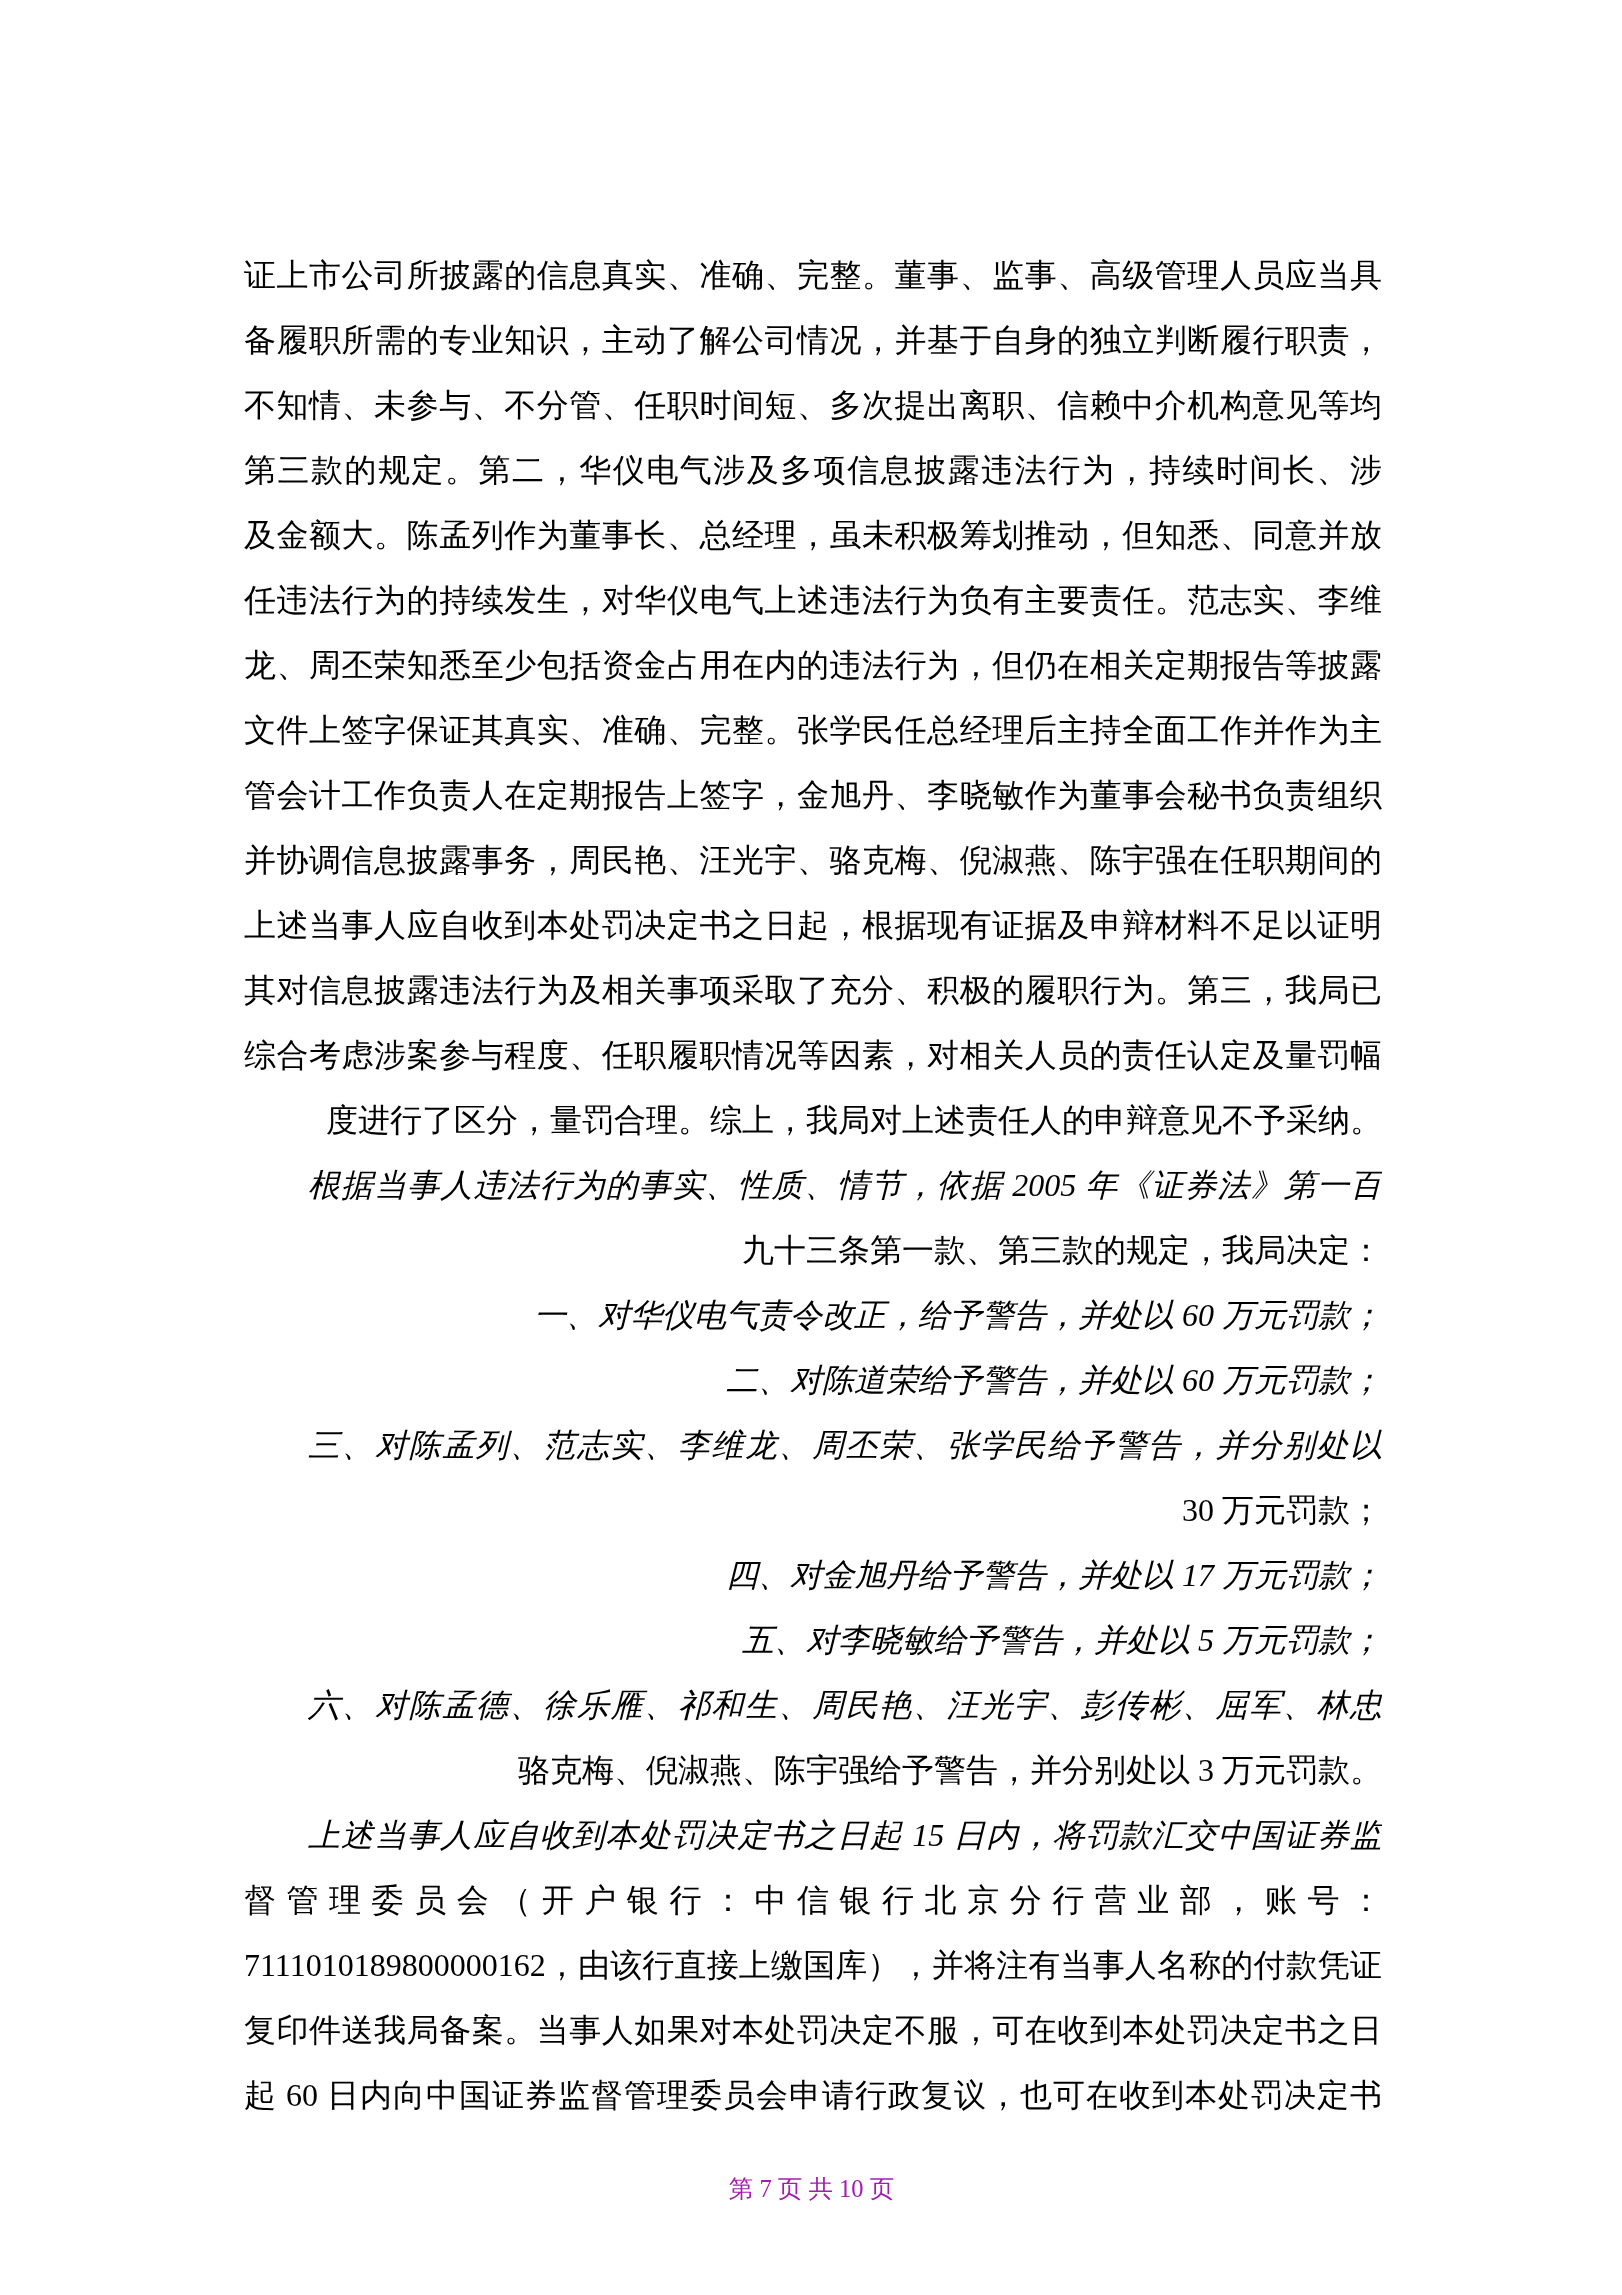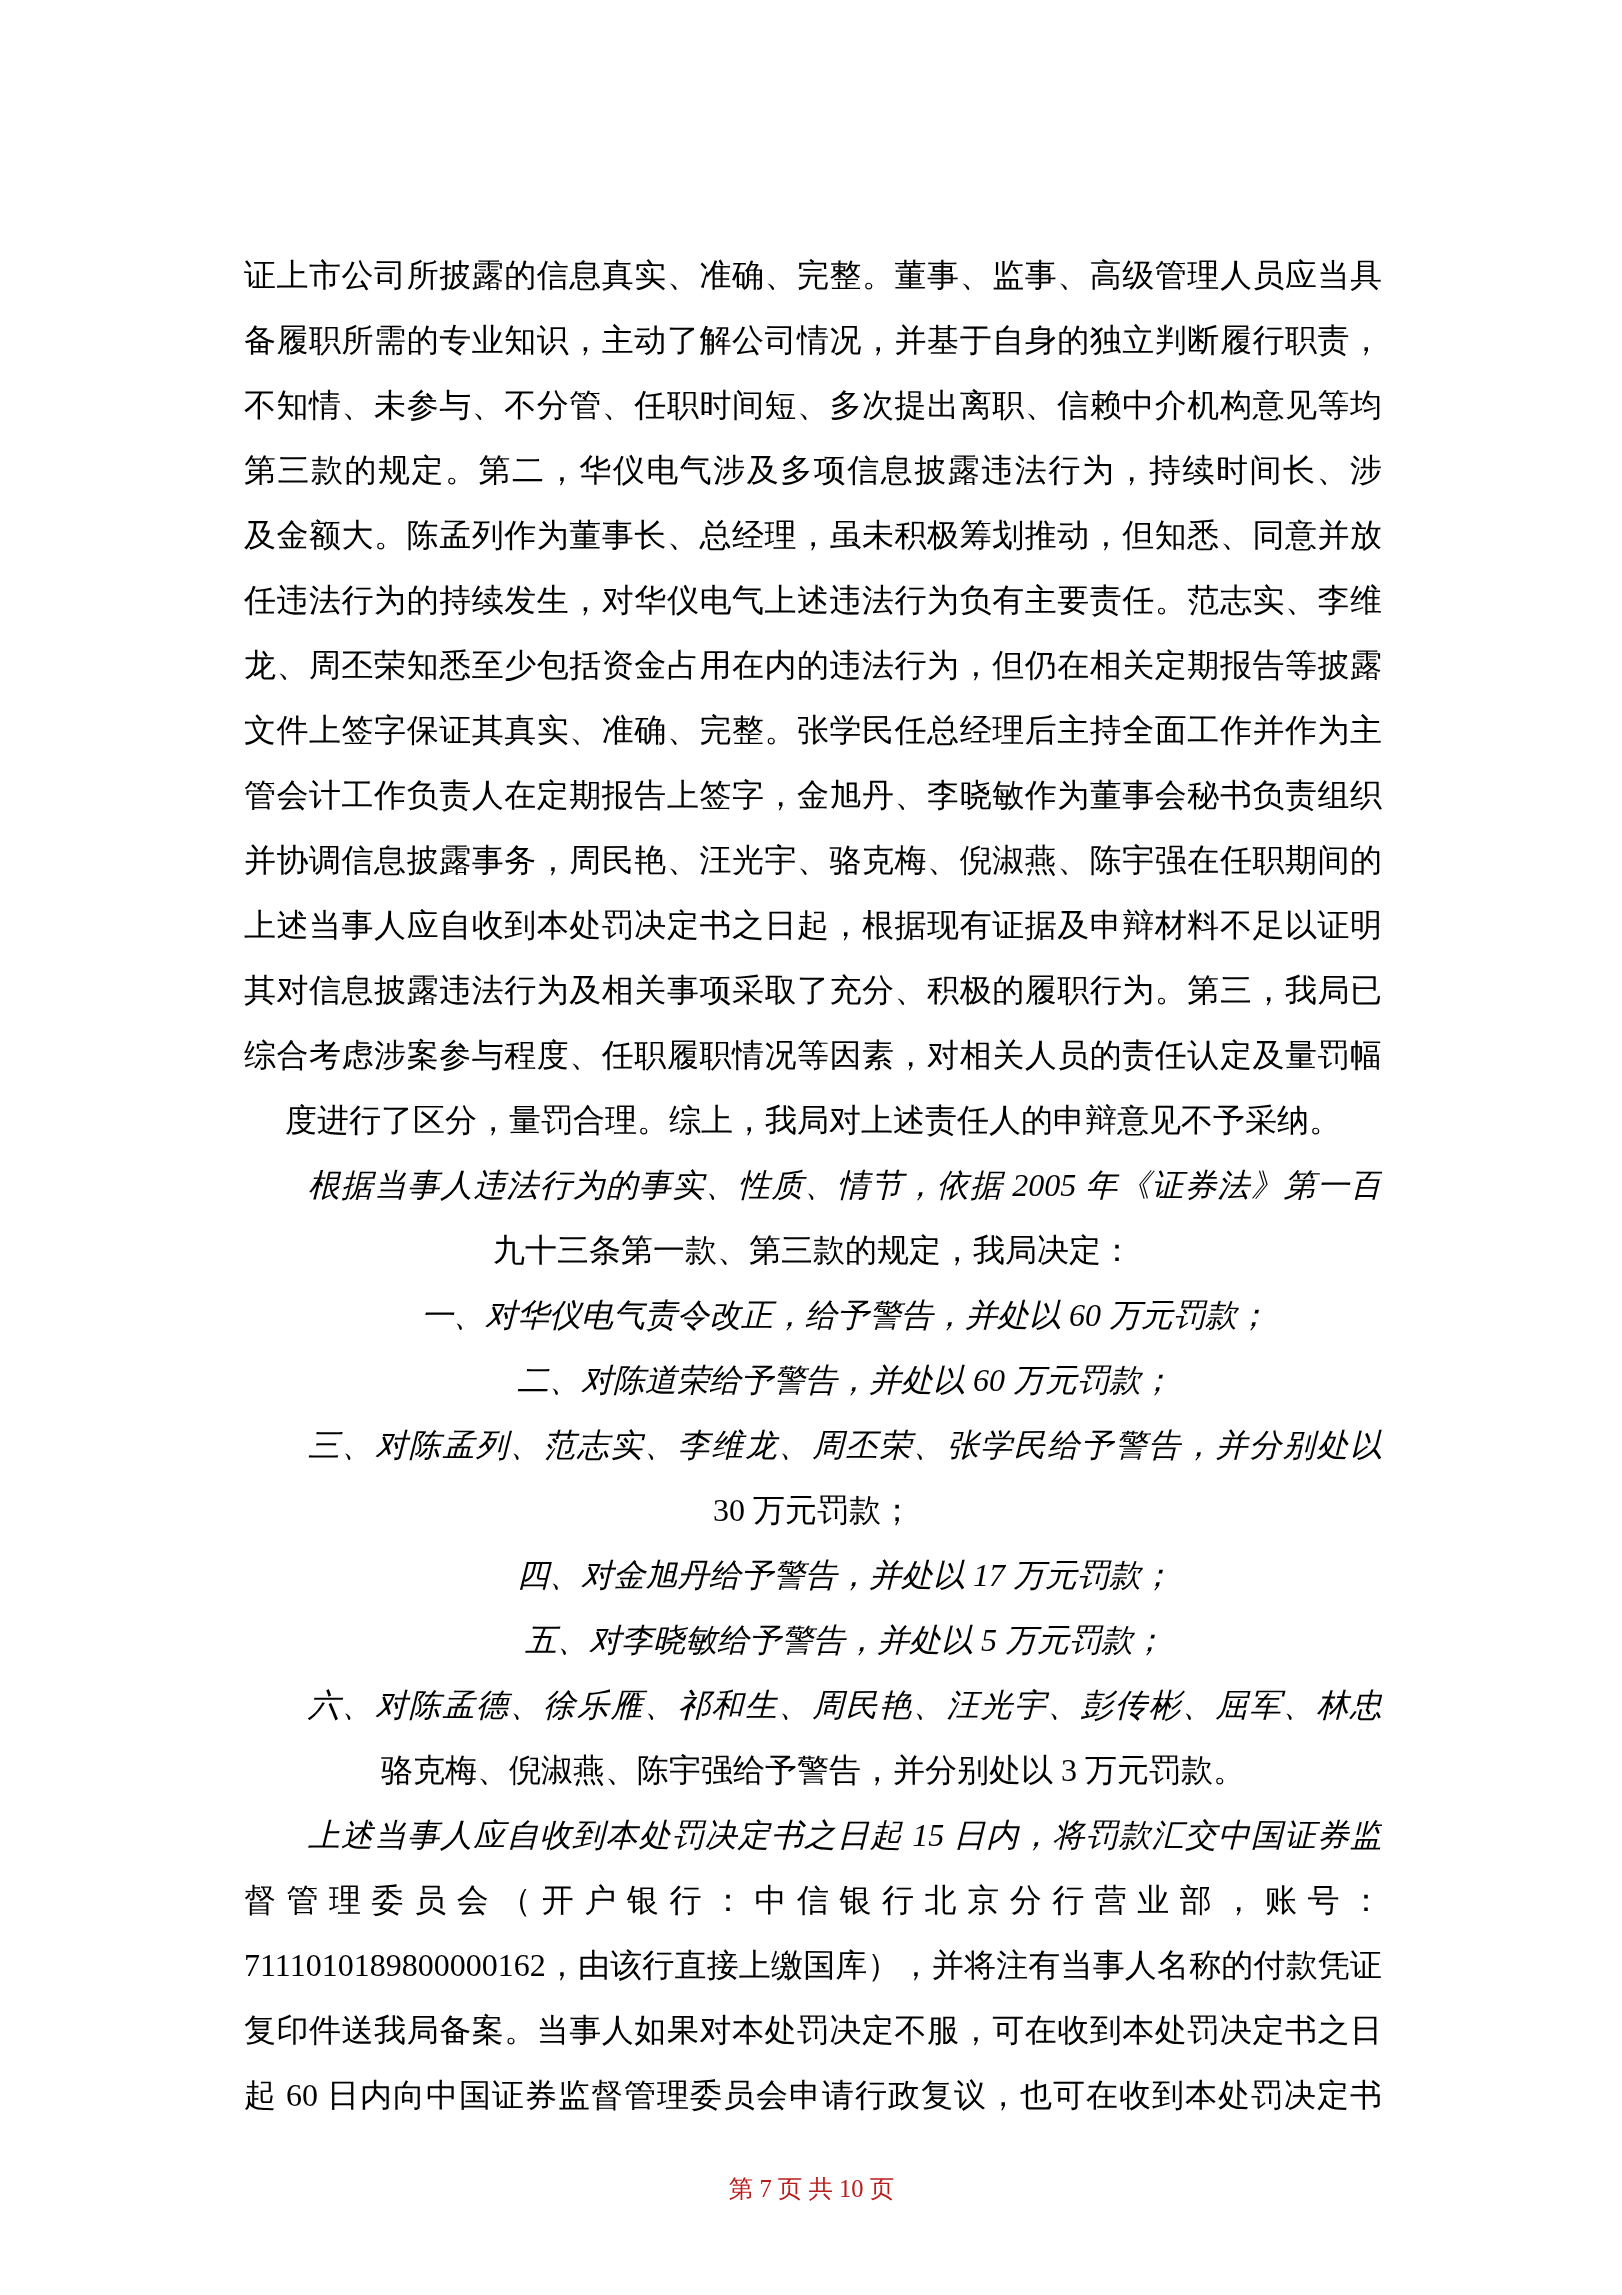--- a/index.html
+++ b/index.html
@@ -22,40 +22,40 @@
     left: 244px;
     top: 199px;
     width: 1138px;
   }
   .ln {
     font-size: 32px;
     height: 65px;
     line-height: 65px;
     white-space: nowrap;
     overflow: hidden;
-    text-align: center;
+    text-align: right;
   }
   .ln.j {
     white-space: normal;
     text-align: justify;
     text-align-last: justify;
   }
   .ln.ind {
     text-indent: 64px;
     font-style: italic;
   }
   .footer {
     position: absolute;
     top: 2126px;
     left: 0;
     width: 100%;
     text-align: center;
     font-size: 24.5px;
     line-height: 37px;
-    color: #b91c1c;
+    color: #a21caf;
   }
 </style>
 </head>
 <body>
 
 <div class="page">
   <main class="content">
     <div class="ln j">证上市公司所披露的信息真实、准确、完整。董事、监事、高级管理人员应当具</div>
     <div class="ln j">备履职所需的专业知识，主动了解公司情况，并基于自身的独立判断履行职责，</div>
     <div class="ln j">不知情、未参与、不分管、任职时间短、多次提出离职、信赖中介机构意见等均</div>

